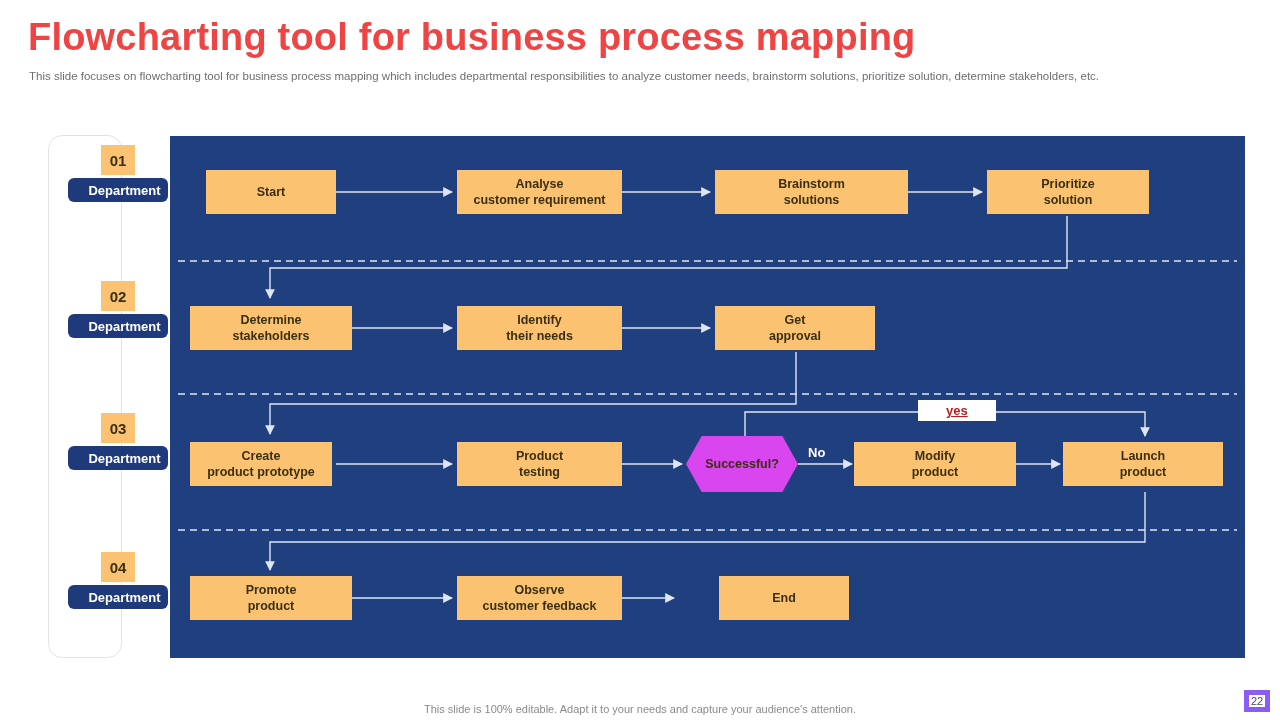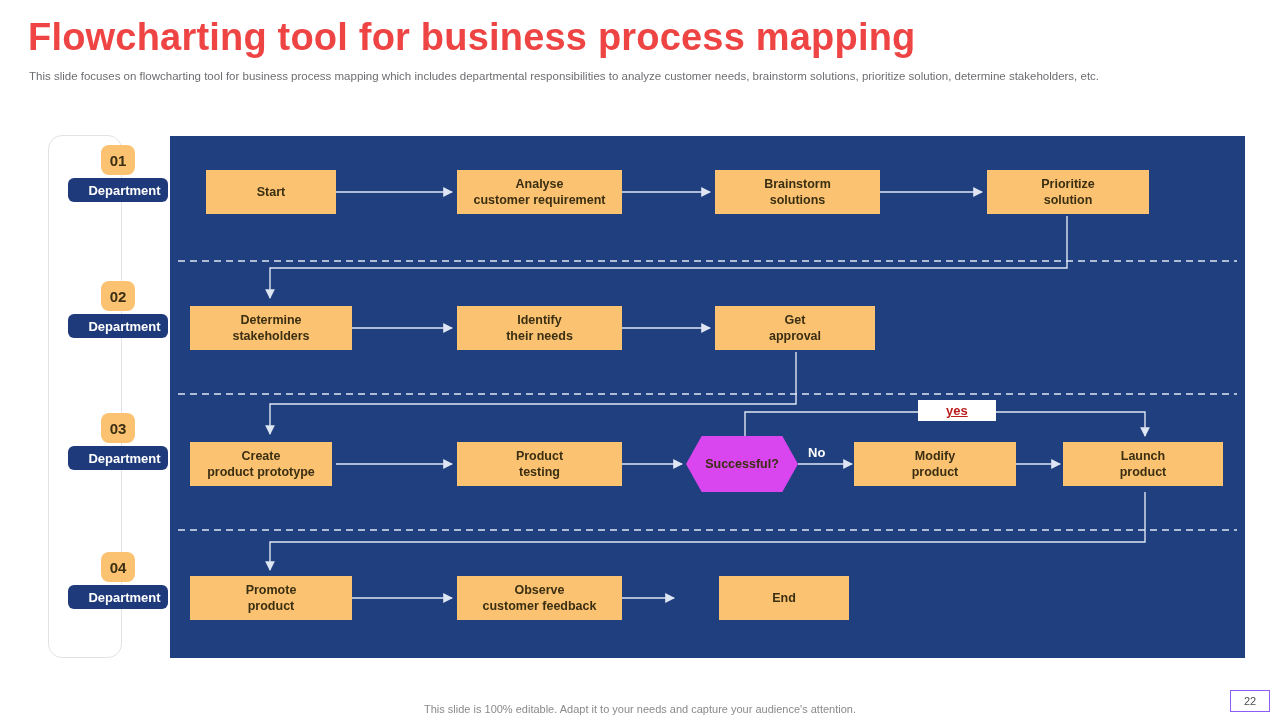--- a/index.html
+++ b/index.html
@@ -59,21 +59,20 @@
     top: 0;
     width: 34px;
     height: 30px;
     background: #fbc272;
     color: #3b2f12;
     font-size: 15px;
     font-weight: 700;
     display: flex;
     align-items: center;
     justify-content: center;
-    border-radius: 8px;
   }
   .dept-pill {
     position: absolute;
     left: 68px;
     top: 33px;
     width: 100px;
     height: 24px;
     background: #1f3a7a;
     color: #ffffff;
     font-size: 13px;
@@ -150,23 +149,23 @@
     top: 703px;
     width: 1280px;
     text-align: center;
     font-size: 11px;
     color: #8a8a8d;
   }
   #page-number {
     position: absolute;
     right: 10px;
     top: 690px;
-    width: 40px;
+    width: 26px;
     height: 22px;
-    border: 1px solid #8b5cf6;
+    border: 5px solid #8b5cf6;
     box-sizing: border-box;
     font-size: 11px;
     color: #4d4d4f;
     display: flex;
     align-items: center;
     justify-content: center;
   }
 </style>
 </head>
 <body>
@@ -232,21 +231,21 @@
     </g>
   </svg>
 
   <div class="node" style="left:36px;  top:34px;  width:130px; height:44px;">
     <span class="node-text">Start</span>
   </div>
   <div class="node" style="left:287px; top:34px;  width:165px; height:44px;">
     <span class="node-text">Analyse
 customer requirement</span>
   </div>
-  <div class="node" style="left:545px; top:34px;  width:165px; height:44px;">
+  <div class="node" style="left:545px; top:34px;  width:193px; height:44px;">
     <span class="node-text">Brainstorm
 solutions</span>
   </div>
   <div class="node" style="left:817px; top:34px;  width:162px; height:44px;">
     <span class="node-text">Prioritize
 solution</span>
   </div>
 
   <div class="node" style="left:20px;  top:170px; width:162px; height:44px;">
     <span class="node-text">Determine

